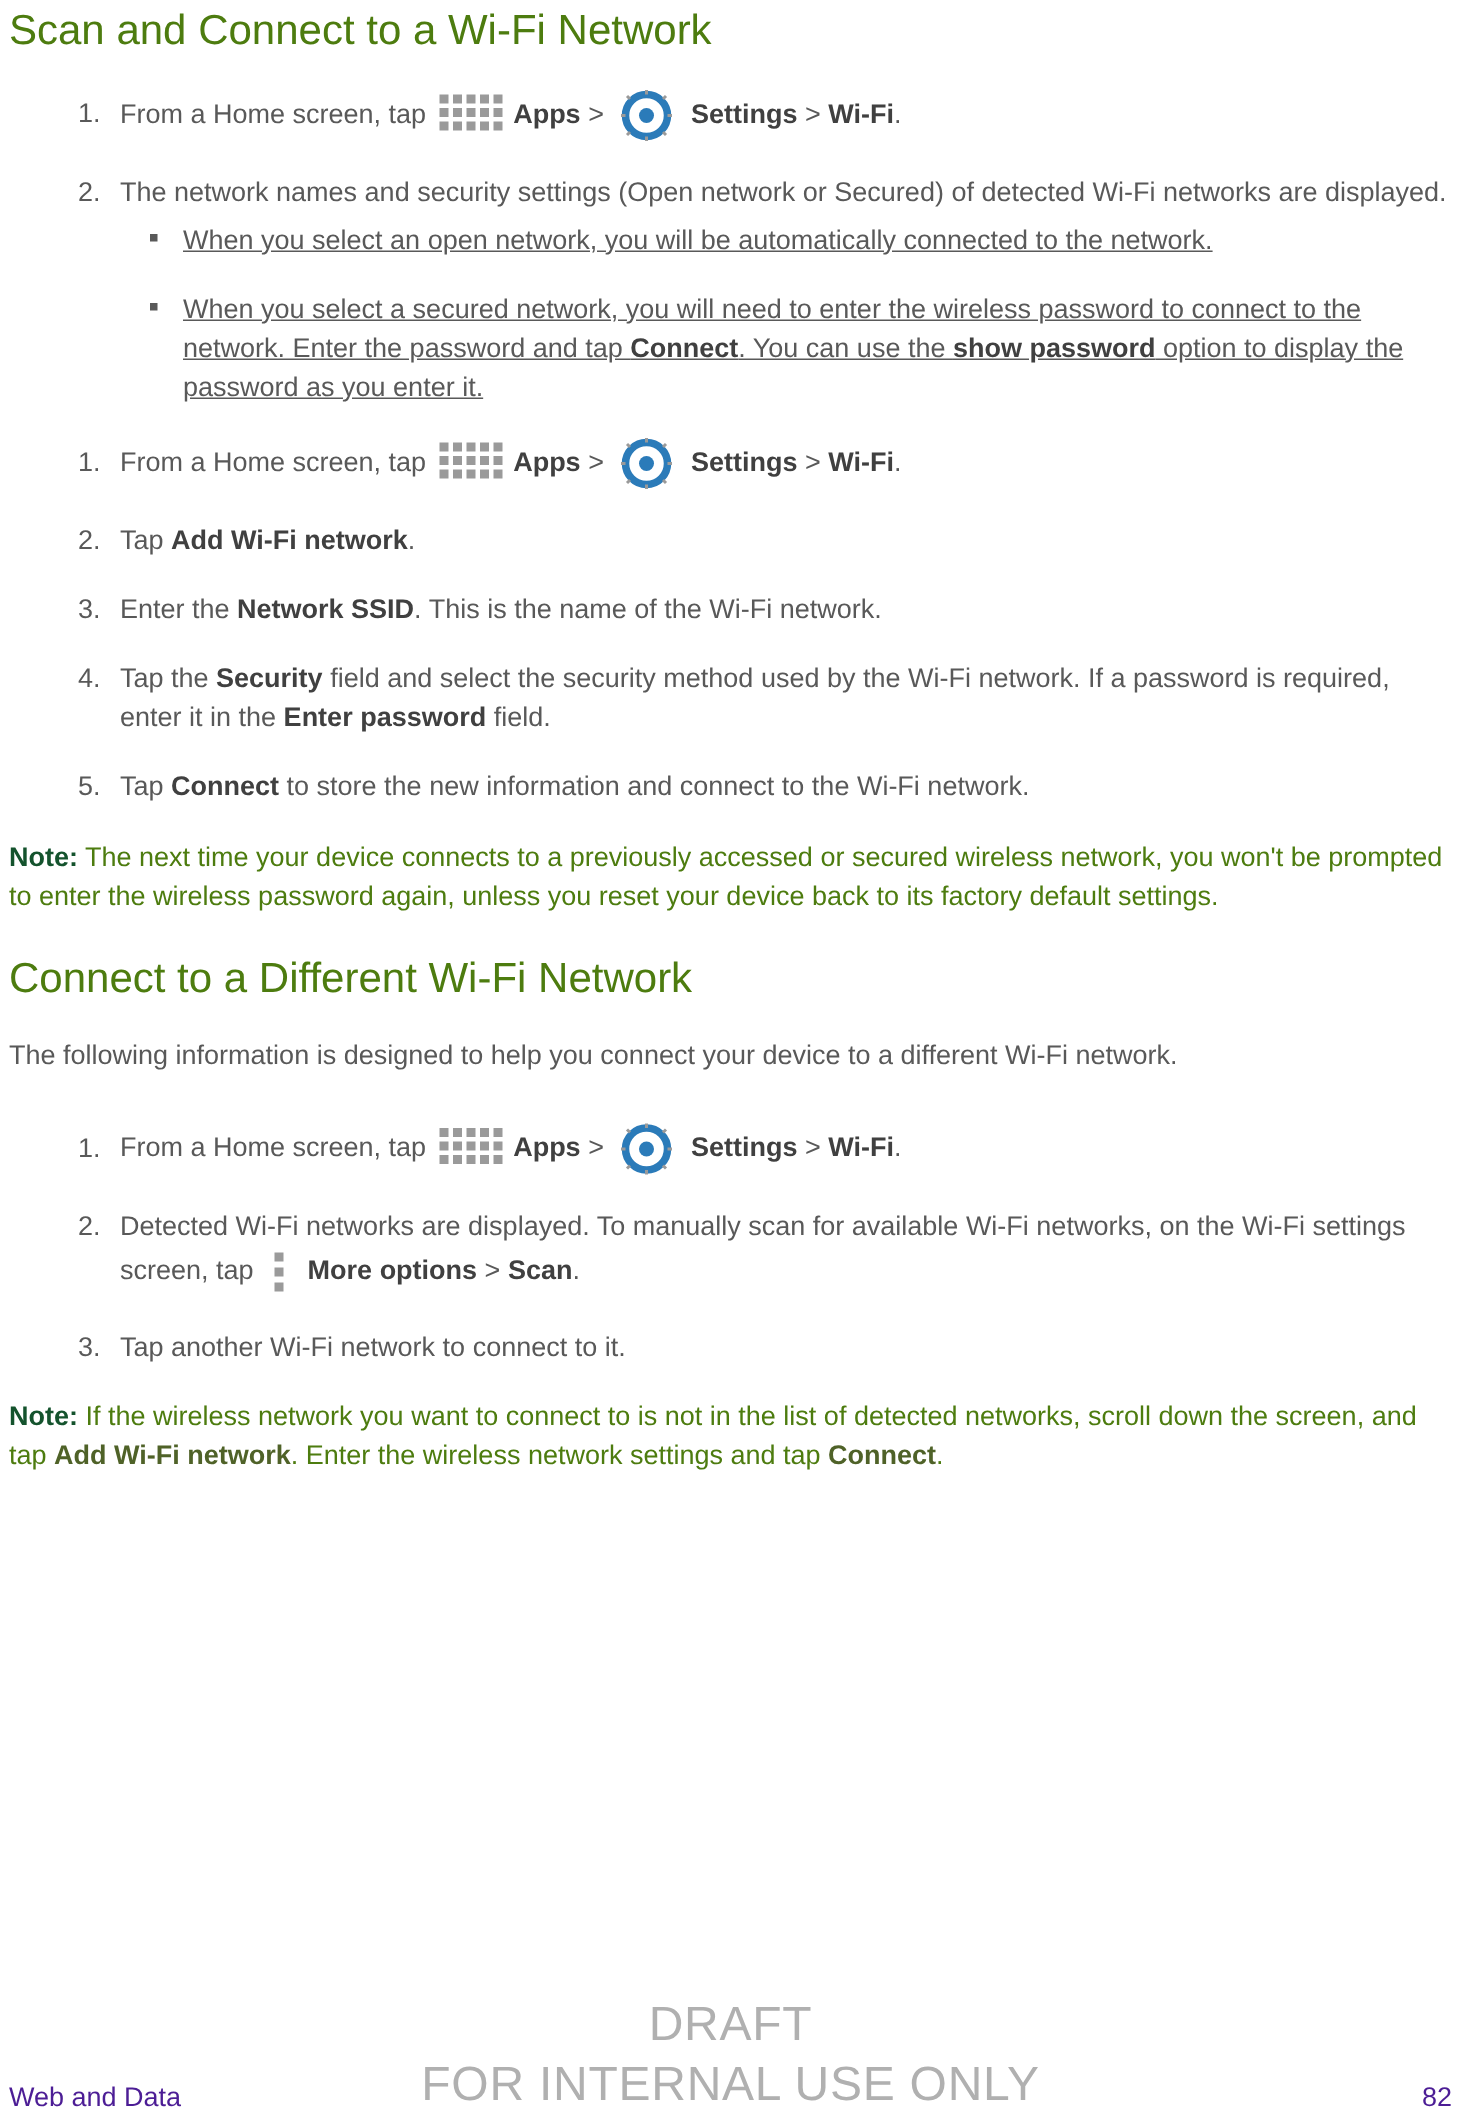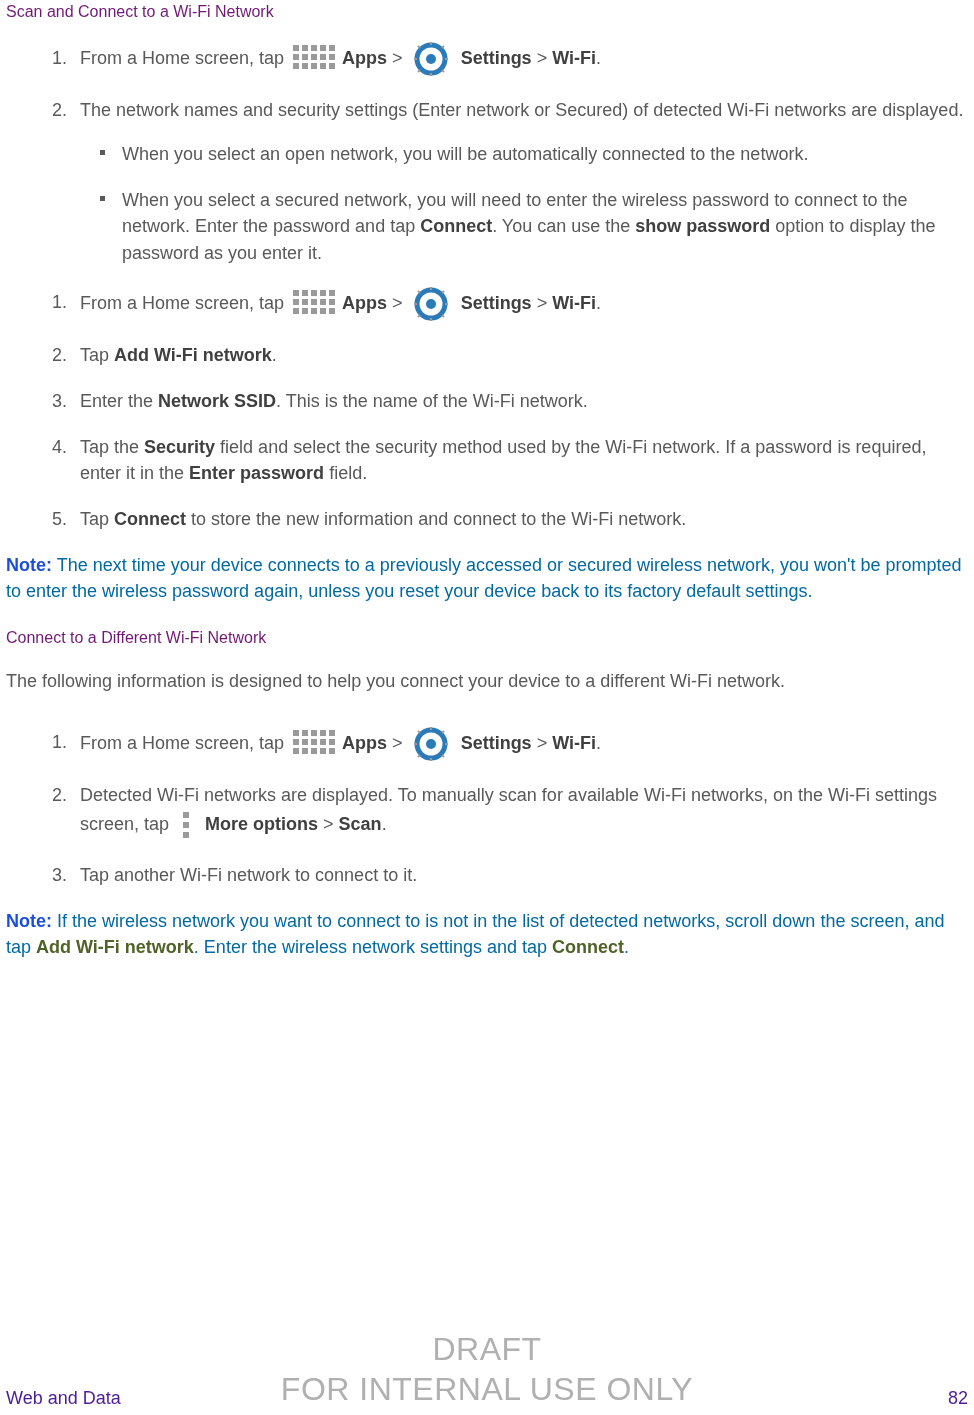--- a/index.html
+++ b/index.html
@@ -12,57 +12,58 @@
     font-size: 18px;
     line-height: 1.45;
     color: #595959;
     position: relative;
     background: #fff;
   }
   .page {
     padding: 0 6px 0 6px;
   }
   h2 {
-    font-size: 16px;
+    font-size: 28px;
     font-weight: normal;
-    color: #701a75;
+    color: #4d7c0f;
     margin: 0 0 18px 0;
     padding-top: 2px;
   }
   h2.first { padding-top: 0; }
   ol {
     margin: 0 0 18px 0;
     padding-left: 66px;
   }
   ol > li {
     margin-bottom: 20px;
     padding-left: 8px;
   }
   ul.inner {
     list-style: none;
-    margin: 18px 0 0 0;
+    margin: 6px 0 0 0;
     padding-left: 34px;
+    text-decoration: underline;
   }
   ul.inner > li {
     position: relative;
     margin-bottom: 20px;
     padding-left: 8px;
   }
   ul.inner > li::before {
     content: "";
     position: absolute;
     left: -14px;
     top: 9px;
     width: 5px;
     height: 5px;
     background: #595959;
   }
   .bold { font-weight: bold; color: #404040; }
-  .note-label { font-weight: bold; color: #1d4ed8; }
-  .note-text { color: #0369a1; }
+  .note-label { font-weight: bold; color: #14532d; }
+  .note-text { color: #4d7c0f; }
   p.note { margin: 0 0 20px 0; }
   p.intro { margin: 0 0 32px 0; }
   .icon-apps, .icon-settings, .icon-more {
     display: inline-block;
     vertical-align: middle;
   }
   .icon-apps { width: 48px; height: 36px; }
   .icon-settings { width: 42px; height: 36px; margin: 0 4px 0 2px; }
   .icon-more { width: 20px; height: 34px; margin: 0 4px 0 2px; }
   .footer {
@@ -127,21 +128,21 @@
               <line x1="4" y1="18" x2="7" y2="18"></line>
               <line x1="35" y1="18" x2="38" y2="18"></line>
               <line x1="8" y1="5" x2="10" y2="7"></line>
               <line x1="32" y1="29" x2="34" y2="31"></line>
               <line x1="8" y1="31" x2="10" y2="29"></line>
               <line x1="32" y1="7" x2="34" y2="5"></line>
             </g>
           </svg></span> <span class="bold">Settings</span><span> &gt; </span><span class="bold">Wi-Fi</span><span>.</span>
     </li>
     <li>
-      <span>The network names and security settings (Enter network or Secured) of detected Wi-Fi networks are displayed.</span>
+      <span>The network names and security settings (Open network or Secured) of detected Wi-Fi networks are displayed.</span>
       <ul class="inner">
         <li><span>When you select an open network, you will be automatically connected to the network.</span></li>
         <li>
           <span>When you select a secured network, you will need to enter the wireless password to connect to the network. Enter the password and tap </span><span class="bold">Connect</span><span>. You can use the </span><span class="bold">show password</span><span> option to display the password as you enter it.</span>
         </li>
       </ul>
     </li>
   </ol>
 
 

